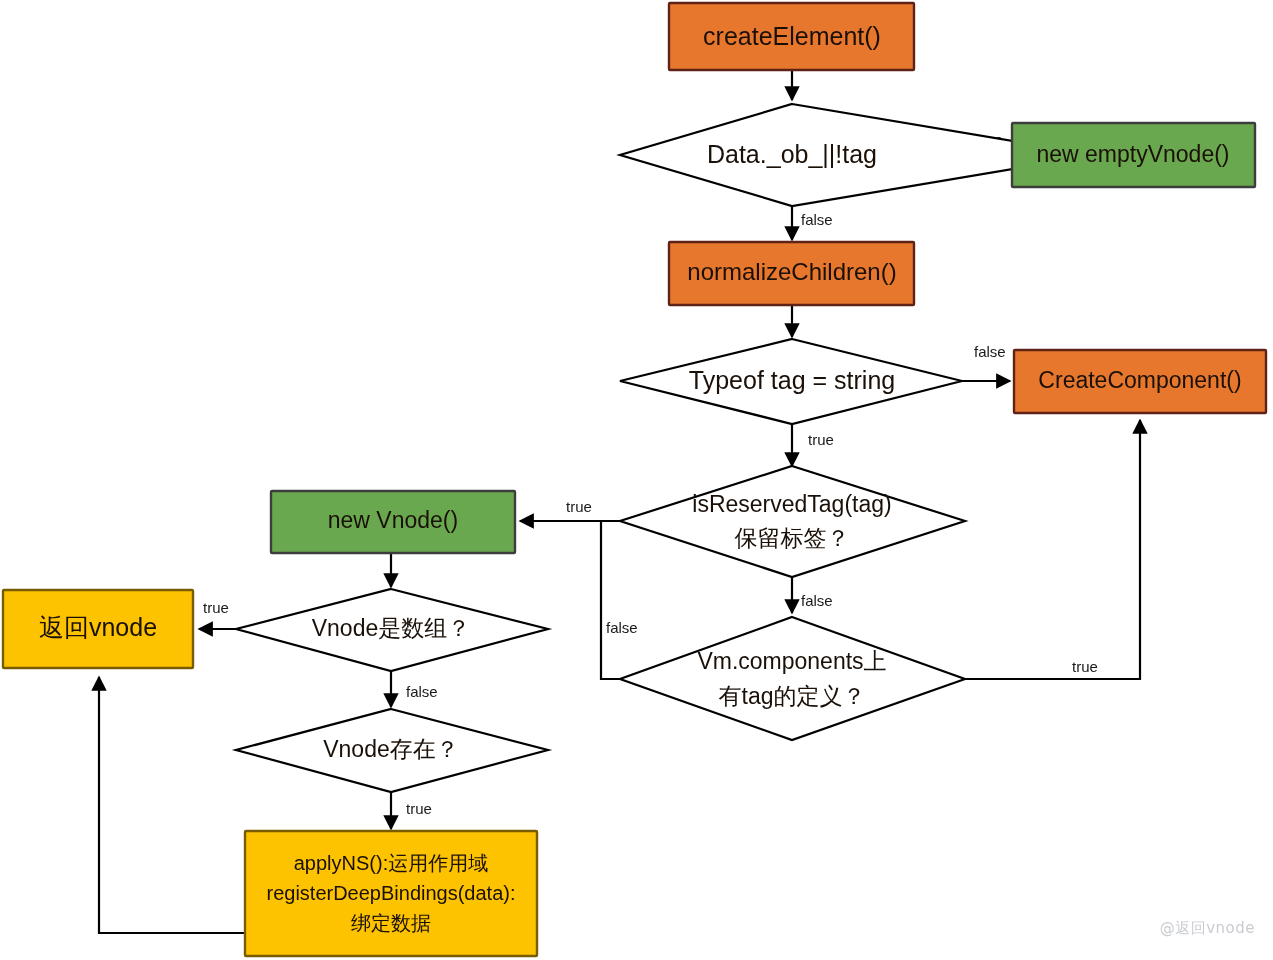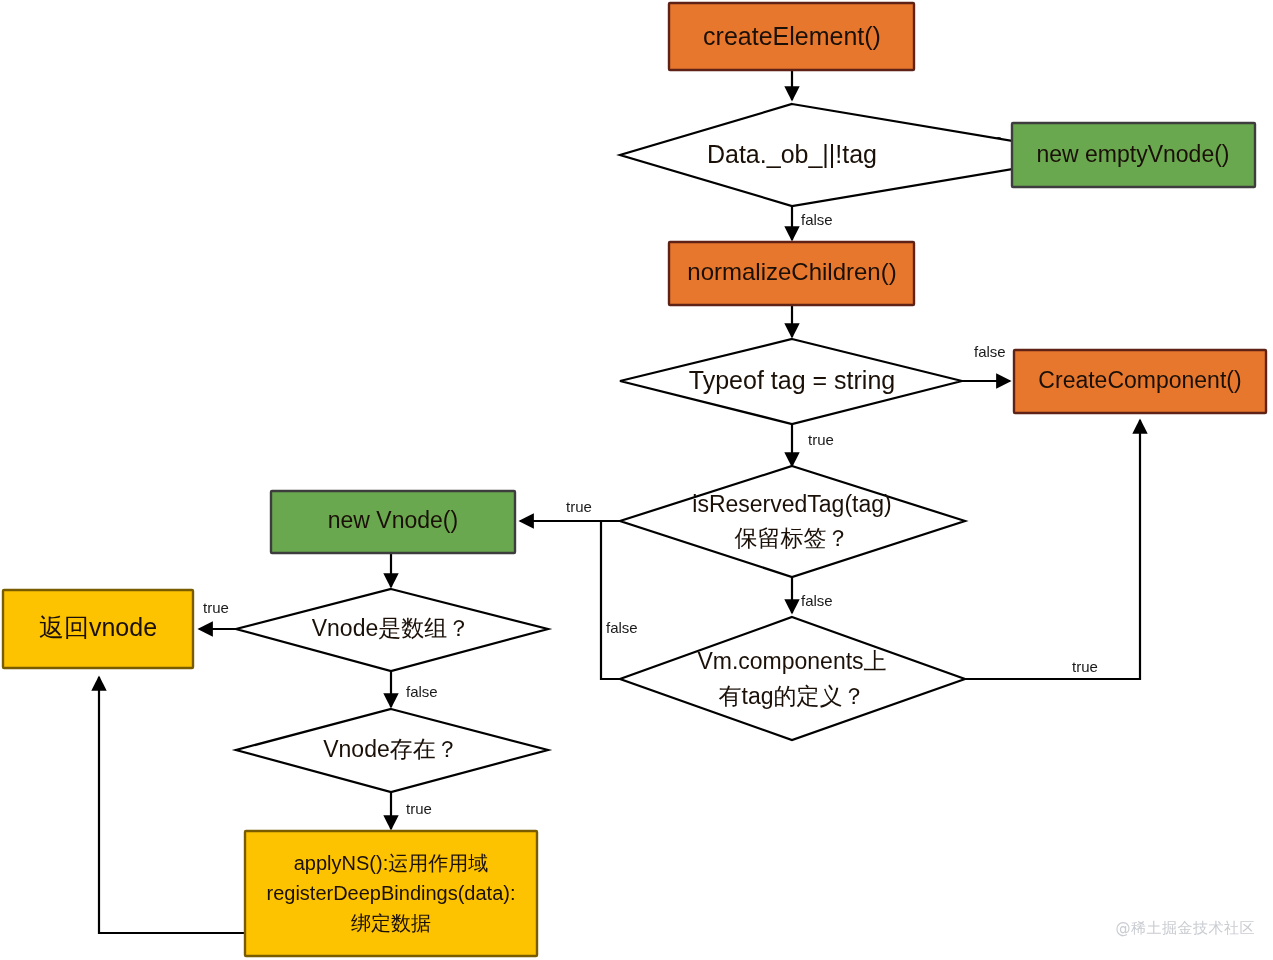--- a/index.html
+++ b/index.html
@@ -184,13 +184,13 @@
   </g>
 
   <g>
     <rect class="box-yellow" x="245" y="831" width="292" height="125" rx="1"></rect>
     <text class="node-label" x="391" y="865" font-size="20">applyNS():运用作用域</text>
     <text class="node-label" x="391" y="895" font-size="20">registerDeepBindings(data):</text>
     <text class="node-label" x="391" y="925" font-size="20">绑定数据</text>
   </g>
 </svg>
 
-<div class="watermark">@稀土掘金技术社区</div>
+<div class="watermark">@返回vnode</div>
 
 </body></html>

